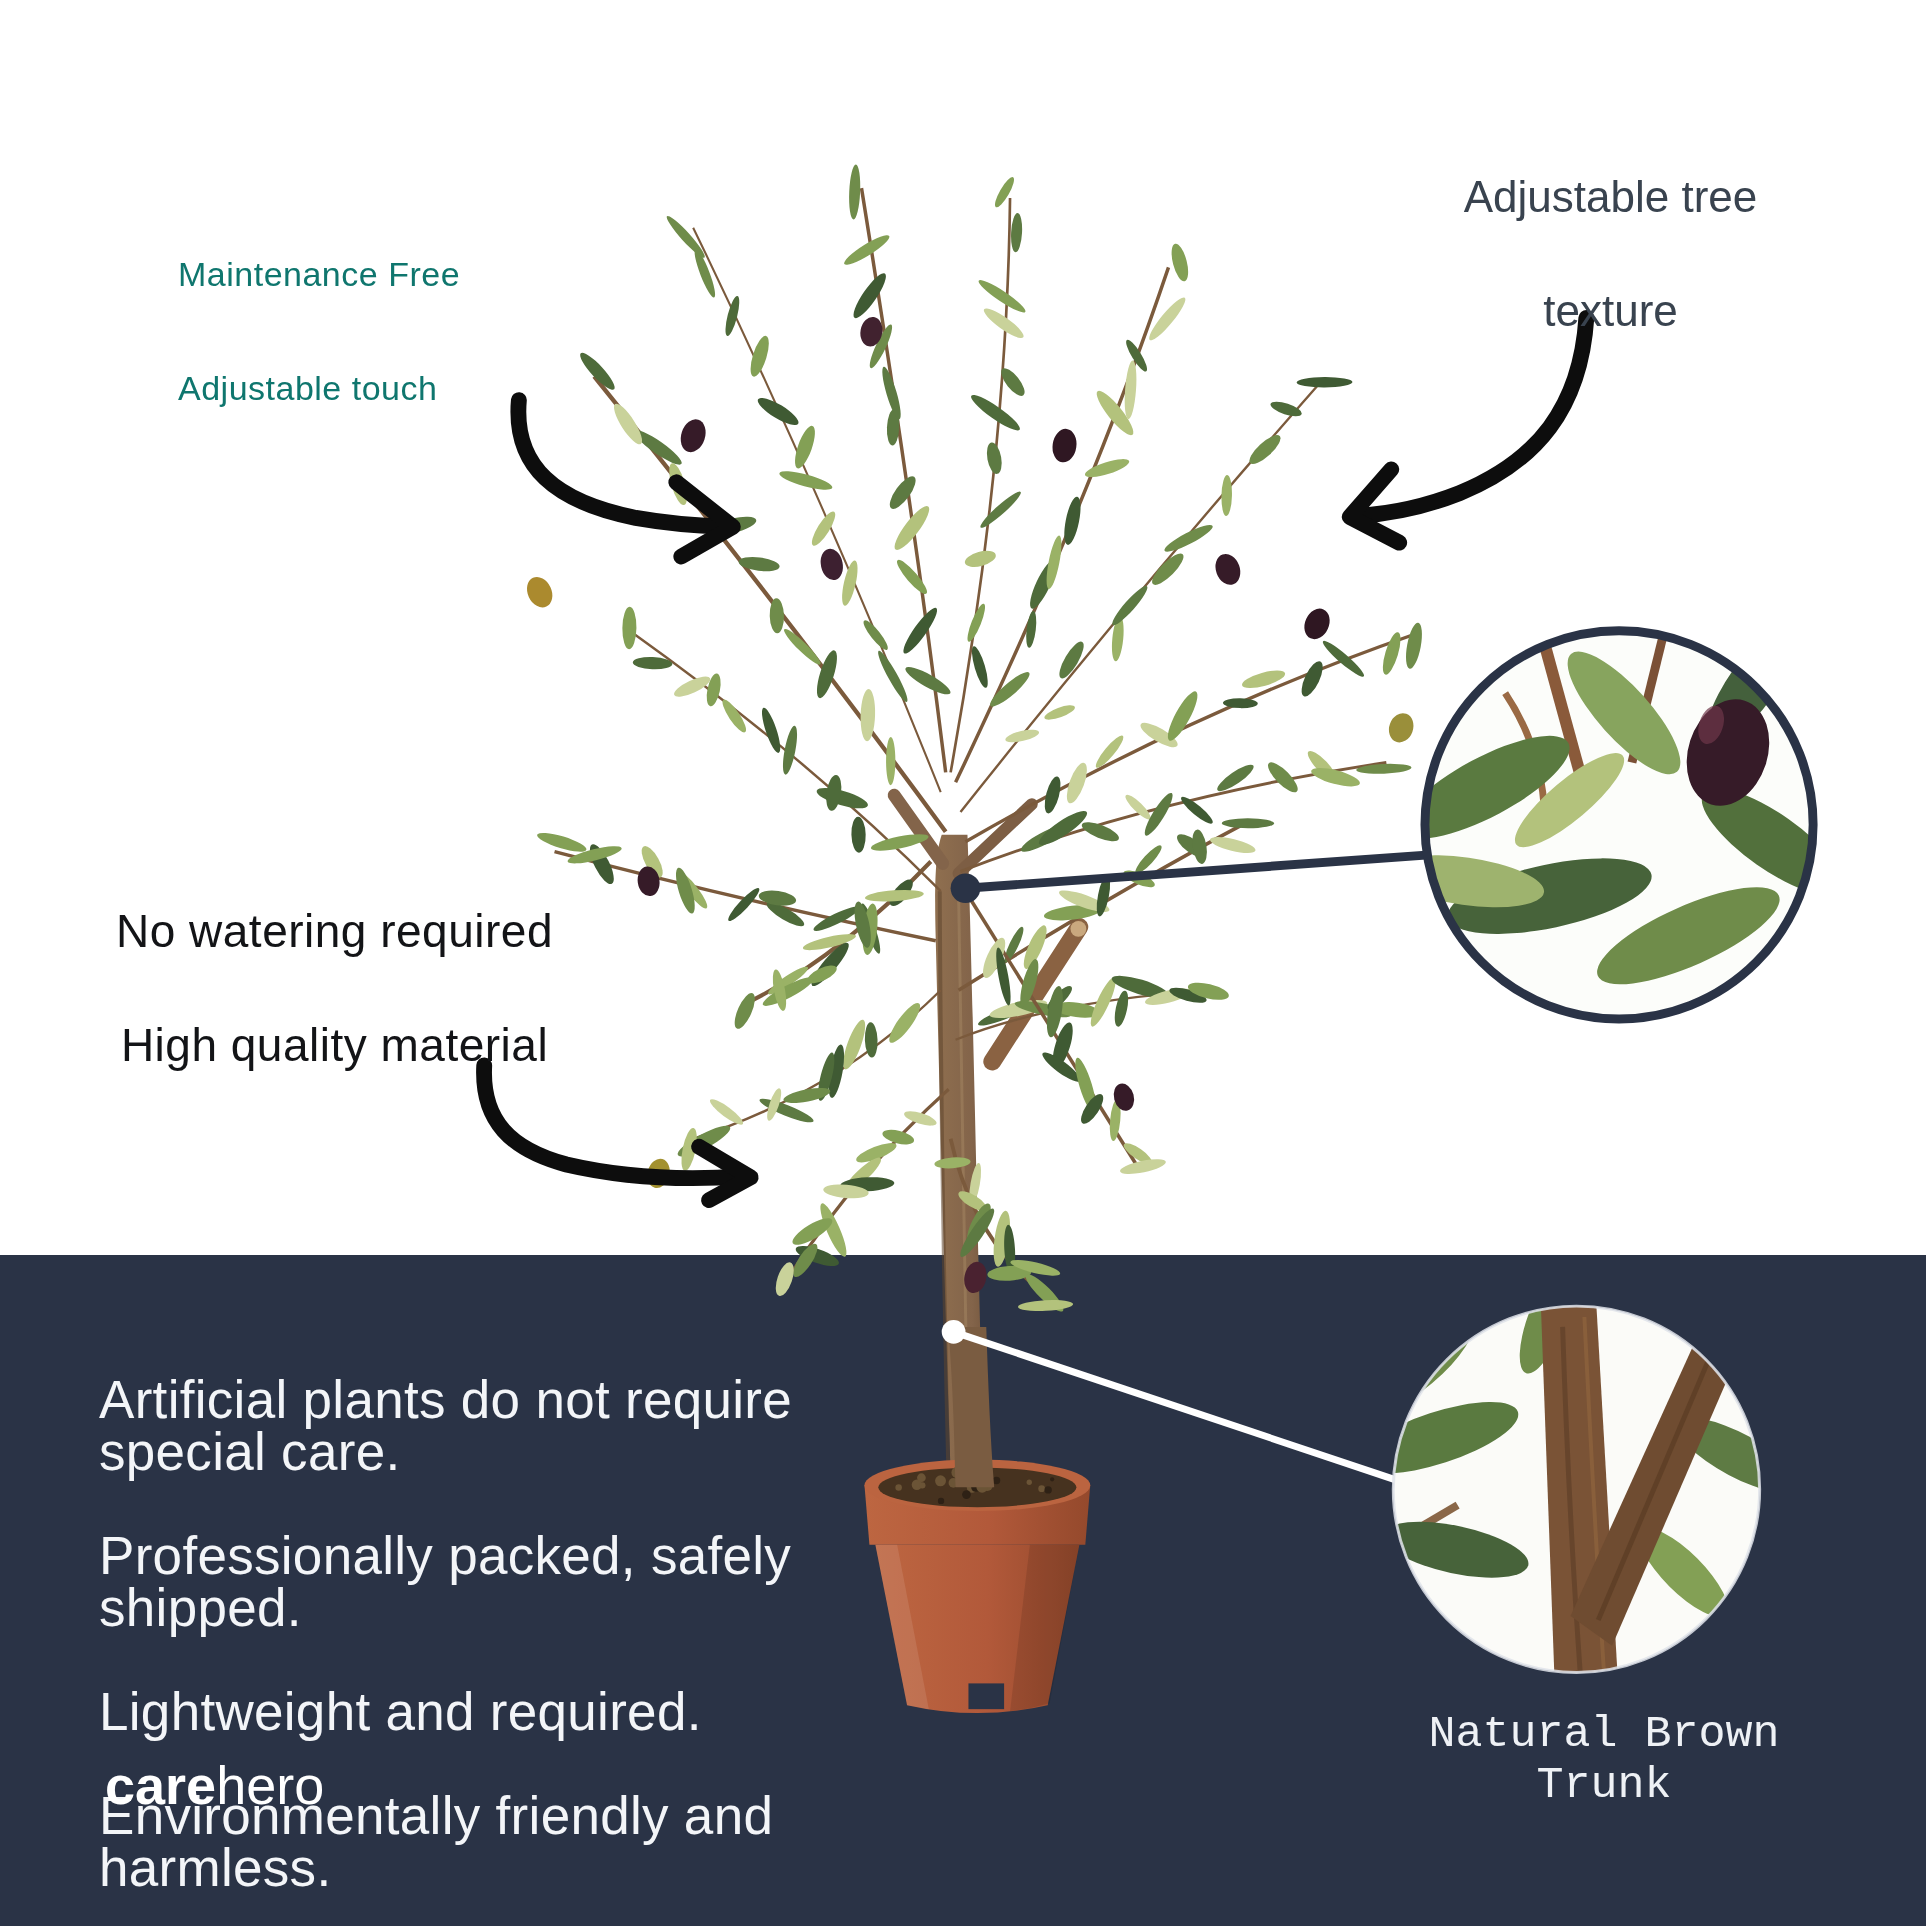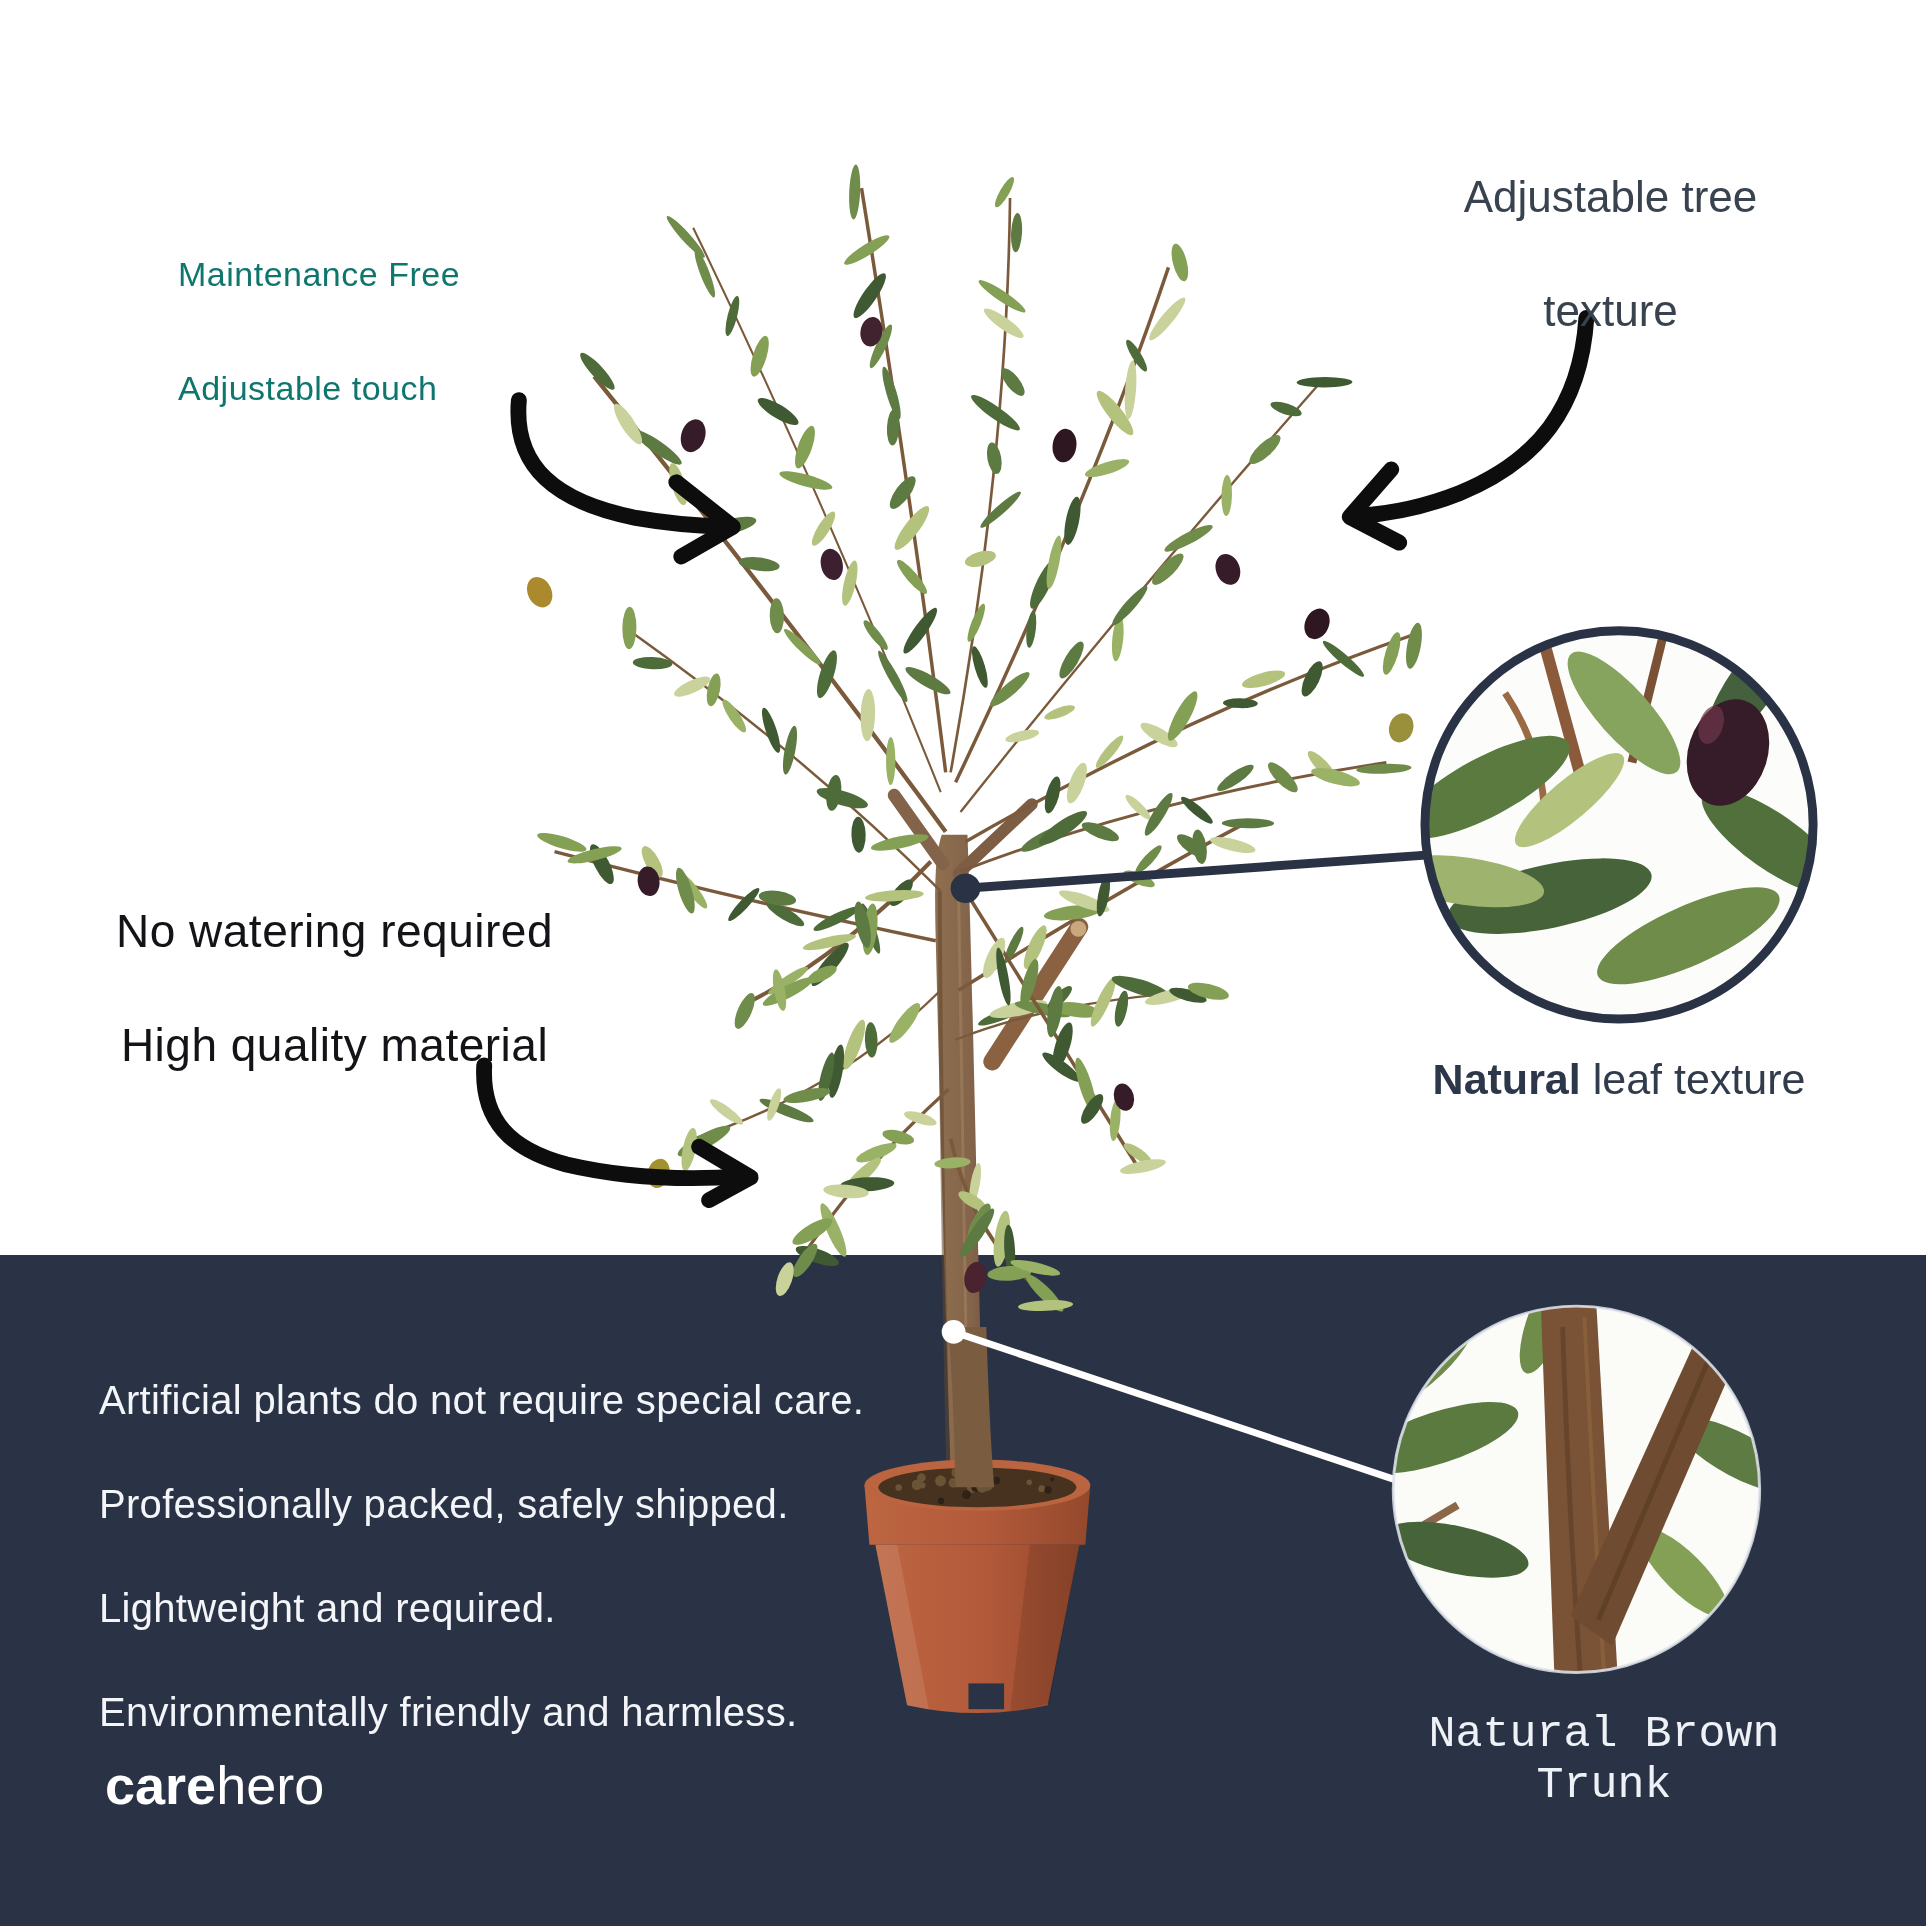--- a/index.html
+++ b/index.html
@@ -8,21 +8,21 @@
     font-family:"Liberation Sans", sans-serif;background:#ffffff;
   }
   .bg-navy{position:absolute;left:0;top:1255px;width:1927px;height:671px;background:#2a3346;}
   .scene{position:absolute;left:0;top:0;width:1927px;height:1927px;}
   .txt{position:absolute;white-space:pre-line;}
   #t-maintenance{left:178px;top:246px;width:495px;font-size:34px;line-height:57px;color:#0f766e;font-weight:500;letter-spacing:0.5px;}
   #t-adjustable{left:1383px;top:168px;width:455px;text-align:center;font-size:44px;line-height:57px;color:#39434f;}
   #t-watering{left:87px;top:903px;width:495px;text-align:center;font-size:46px;line-height:57px;color:#131417;font-weight:500;letter-spacing:0.5px;}
   #t-leaf{left:1406px;top:1055px;width:426px;text-align:center;font-size:43px;color:#303b4c;}
   #t-leaf .b{font-weight:700;color:#2c3749;}
-  #t-desc{left:99px;top:1374px;width:871px;font-size:40px;line-height:52px;color:#f3f5f8;letter-spacing:0.3px;}
+  #t-desc{left:99px;top:1374px;width:871px;font-size:53px;line-height:52px;color:#f3f5f8;letter-spacing:0.3px;}
   #t-trunk-label{left:1386px;top:1709px;width:436px;text-align:center;font-size:45px;color:#eef1f5;font-family:Liberation Mono, monospace;}
   #t-brand{left:105px;top:1754px;font-size:54px;color:#ffffff;}
   #t-brand .b{font-weight:700;}
 </style>
 </head>
 <body>
 
 <div class="canvas">
 
   <div class="bg-navy"></div>
@@ -389,21 +389,20 @@
 
   <div class="txt" id="t-maintenance"><span>Maintenance Free</span><br>
     <span>Adjustable touch</span></div>
 
   <div class="txt" id="t-adjustable"><span>Adjustable tree</span><br>
     <span>texture</span></div>
 
   <div class="txt" id="t-watering"><span>No watering required</span><br>
     <span>High quality material</span></div>
 
-  <div class="txt" id="t-leaf"><span class="b">Natural</span><span> leaf texture</span></div>
 
   <div class="txt" id="t-desc"><span>Artificial plants do not require special care.</span><br>
     <span>Professionally packed, safely shipped.</span><br>
     <span>Lightweight and required.</span><br>
     <span>Environmentally friendly and harmless.</span></div>
 
   <div class="txt" id="t-trunk-label">Natural Brown Trunk</div>
 
   <div class="txt" id="t-brand"><span class="b">care</span><span>hero</span></div>
 

